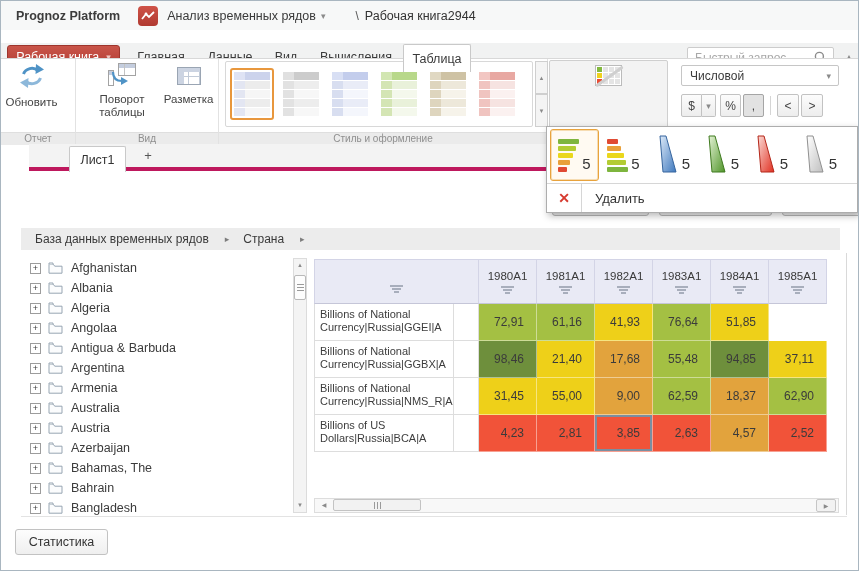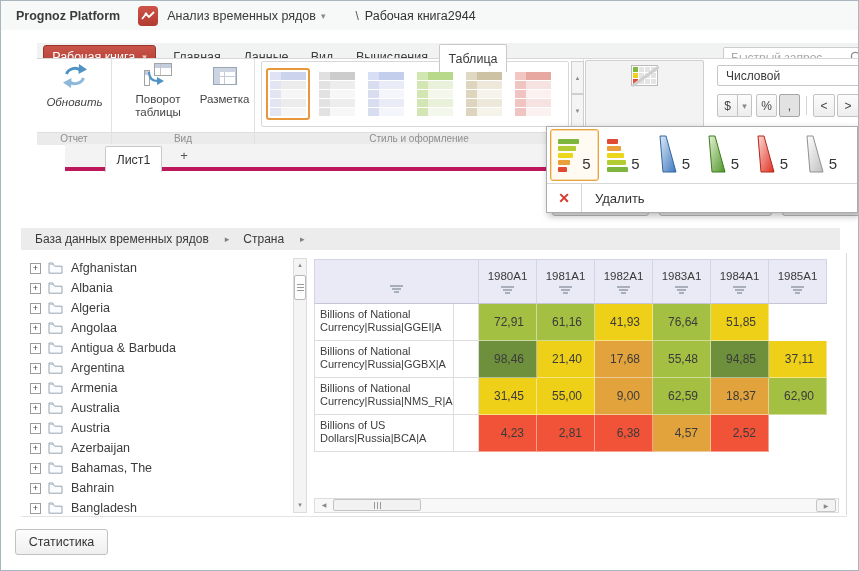--- a/index.html
+++ b/index.html
@@ -1,18 +1,18 @@
 <!DOCTYPE html>
 <html><head>
 <meta charset="utf-8">
 <style>
   * { box-sizing: border-box; }
   body { margin:0; background:#e8e8e8; }
   .window { position:relative; width:859px; height:571px; border:1px solid #a9b6c0; background:#fff;
-            font-family:"Liberation Sans",sans-serif; font-size:12px; color:#333; overflow:hidden;padding-left:36px; }
+            font-family:"Liberation Sans",sans-serif; font-size:12px; color:#333; overflow:hidden; }
 
   
   .topbar { position:absolute; left:0; top:0; width:100%; height:29px; background:#f7f8f8; display:flex; align-items:center; }
   .app-name { margin-left:15px; font-weight:bold; font-size:12.5px; color:#3c3c3c; }
   .logo { width:20px; height:20px; border-radius:4px; background:linear-gradient(#cf5348,#b03a31); margin-left:18px;
           display:flex; align-items:center; justify-content:center; }
   .module-menu { margin-left:9px; font-size:12.5px; color:#3a3a3a; display:flex; align-items:center; }
   .caret::before { content:"▾"; } .caret { color:#8a8a8a; font-size:9px; margin-left:5px; }
   .doc-sep { margin-left:30px; color:#555; } .doc-title { margin-left:6px; font-size:12.5px; }
 
@@ -222,21 +222,21 @@
             <line x1="8.4" y1="8.4" x2="12" y2="12" stroke="#8b8b8b" stroke-width="1.6"></line>
           </svg>
       </span>
     </div>
     <div class="collapse-btn"></div>
   </div>
 
   <div class="ribbon">
 
     <div class="rgroup" style="left:0;width:75px;">
-      <div class="bigbtn" style="left:7px;width:61px;font-style:italic;">
+      <div class="bigbtn" style="left:0;width:61px;">
         <span>
           <svg width="30" height="28" viewBox="0 0 30 28">
             <path d="M6.5 12 A9 8.5 0 0 1 21 8.5" fill="none" stroke="#4f93c6" stroke-width="3"></path>
             <polygon points="19,2 27,7.5 18.5,12" fill="#4f93c6"></polygon>
             <path d="M23.5 16 A9 8.5 0 0 1 9 19.5" fill="none" stroke="#8db8da" stroke-width="3"></path>
             <polygon points="11,26 3,20.5 11.5,16" fill="#8db8da"></polygon>
           </svg>
         </span>
         <span class="blabel">Обновить</span>
       </div>
@@ -705,21 +705,22 @@
       <div class="gv-cell" style="background-color: rgb(164, 192, 67);">62,90</div>
     </div>
     <div class="grow">
       <div class="gl-cell">
           <div>Billions of US</div>
           <div>Dollars|Russia|BCA|A</div>
         </div>
       <div class="gn-cell"></div>
       <div class="gv-cell" style="background-color: rgb(241, 83, 57);">4,23</div>
       <div class="gv-cell" style="background-color: rgb(241, 83, 57);">2,81</div>
-      <div class="gv-cell" style="background-color: rgb(241, 83, 57);">6,38</div>
+      <div class="gv-cell selcell" style="background-color: rgb(241, 83, 57);">3,85</div>
+      <div class="gv-cell" style="background-color: rgb(241, 83, 57);">2,63</div>
       <div class="gv-cell" style="background-color: rgb(226, 163, 61);">4,57</div>
       <div class="gv-cell" style="background-color: rgb(241, 83, 57);">2,52</div>
     </div>
   </div>
 
   <div class="h-scroll">
     <div class="hs-btn hs-left"></div>
     <div class="hs-thumb"></div>
     <div class="hs-btn hs-right"></div>
   </div>

